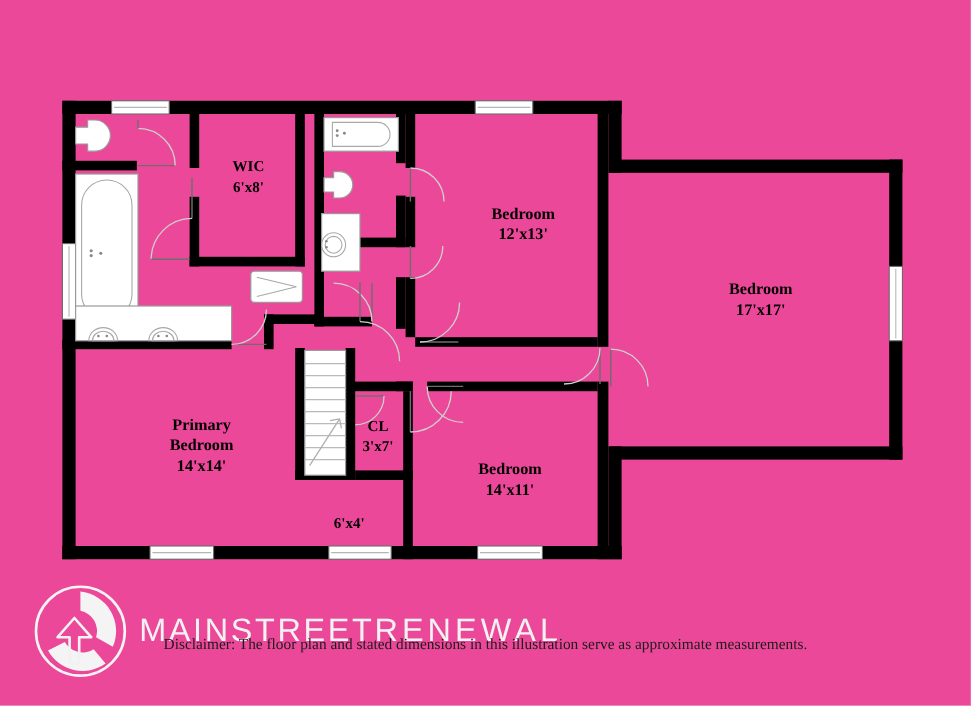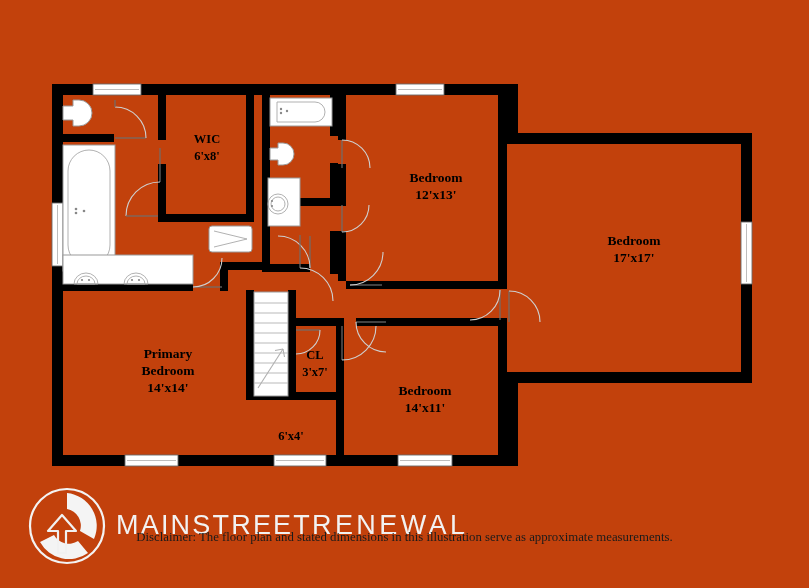--- a/index.html
+++ b/index.html
@@ -11,21 +11,21 @@
     width: 809px;
     height: 588px;
     font-family: "Liberation Serif", serif;
     overflow: hidden;
     position: relative;
   }
   #floorplan-root {
     position: relative;
     width: 809px;
     height: 588px;
-    background: #c2410c;
+    background: #ec4899;
   }
   svg.plan {
     position: absolute;
     left: 0;
     top: 0;
     width: 809px;
     height: 588px;
     display: block;
   }
   .wall { fill: #000000; }

